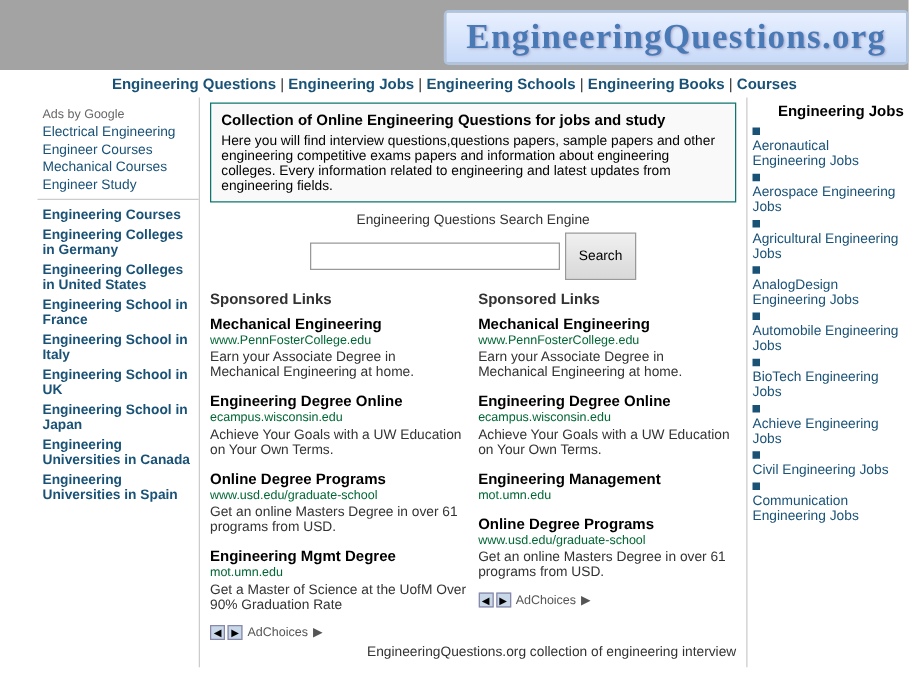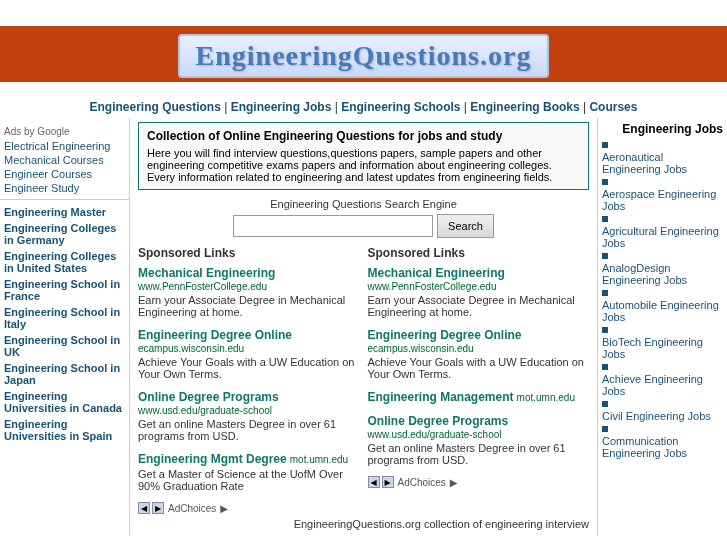--- a/index.html
+++ b/index.html
@@ -1,75 +1,76 @@
 <!DOCTYPE html>
 <html><head>
   <meta charset="utf-8">
   <style>
     * { margin: 0; padding: 0; box-sizing: border-box; }
     body { font-family: Arial, sans-serif; font-size: 11px; background: #fff; width: 727px; overflow-x: hidden; }
 
-    #header { text-align: center; padding: 8px 0 4px; background: #c2410c; margin-top: 26px; }
+    #header { text-align: right; padding: 8px 0 4px; background: #a3a3a3; }
     #header .site-title {
       font-size: 28px;
       font-weight: bold;
       font-family: Georgia, serif;
       color: #4a7ab5;
       text-shadow: 1px 1px 2px #aac;
       letter-spacing: 1px;
       display: inline-block;
       border: 2px solid #b0c4de;
       padding: 4px 16px;
       border-radius: 4px;
       background: linear-gradient(180deg, #e8f0ff 0%, #c8daf8 100%);
     }
-    #nav-bar { text-align: center; padding: 4px 0; font-size: 12px; margin-top: 14px; }
+    #nav-bar { text-align: center; padding: 4px 0; font-size: 12px; }
     #nav-bar a { color: #1a5276; text-decoration: none; font-weight: bold; }
     #nav-bar span { color: #333; }
 
     #main-layout { display: flex; width: 727px; }
 
     #left-sidebar {
       width: 130px;
       min-width: 130px;
       border-right: 1px solid #ccc;
       padding: 4px 0;
+      margin-left: 30px;
     }
     #ads-by-google { font-size: 10px; color: #666; padding: 4px 4px 2px; }
     .sidebar-link { display: block; color: #1a5276; text-decoration: none; font-size: 11px; padding: 1px 4px; }
     .sidebar-divider { border: none; border-top: 1px solid #ccc; margin: 4px 0; }
     .sidebar-section-link { display: block; color: #1a5276; text-decoration: none; font-size: 11px; padding: 2px 4px; font-weight: bold; }
 
     #center-content { flex: 1; padding: 4px 8px; }
     #collection-box {
       border: 1px solid #0f766e;
       padding: 6px 8px;
       margin-bottom: 8px;
       font-size: 11px;
       background: #f9f9f9;
     }
     #collection-box .collection-title { font-weight: bold; font-size: 12px; margin-bottom: 4px; }
     #search-box-wrapper { text-align: center; margin: 8px 0; }
     #search-engine-label { font-size: 11px; color: #333; margin-bottom: 4px; }
     #search-row { display: flex; align-items: center; justify-content: center; gap: 4px; margin-top: 4px; }
     #search-input { width: 200px; height: 22px; border: 1px solid #999; padding: 2px 4px; font-size: 11px; }
     #search-button {
-      height: 24px;
+      height: 38px;
       padding: 0 10px;
       background: linear-gradient(180deg, #f0f0f0, #d8d8d8);
       border: 1px solid #999;
       cursor: pointer;
       font-size: 11px;
     }
 
     #sponsored-columns { display: flex; gap: 8px; }
     .sponsored-col { flex: 1; }
     .sponsored-title { font-weight: bold; font-size: 12px; color: #333; margin-bottom: 6px; }
     .sponsored-item { margin-bottom: 10px; }
-    .sponsored-item .sp-link { color: #0f766e; text-decoration: none; font-size: 12px; font-weight: bold; }
+    .sponsored-item .sp-link { color: #000000; text-decoration: none; font-size: 12px; font-weight: bold; }
     .sponsored-item .sp-url { color: #006633; font-size: 10px; }
     .sponsored-item .sp-desc { font-size: 11px; color: #333; margin-top: 2px; }
     .adchoices-bar { display: flex; align-items: center; gap: 4px; margin-top: 4px; }
     .adchoices-nav { display: flex; gap: 2px; }
     .adchoices-btn { width: 12px; height: 12px; background: #c8d8e8; border: 1px solid #88a; cursor: pointer; font-size: 8px; display: flex; align-items: center; justify-content: center; }
     .adchoices-text { font-size: 10px; color: #555; }
     #footer-text { font-size: 11px; color: #333; padding: 4px 0 2px; text-align: right; }
 
     #right-sidebar {
       width: 130px;
@@ -99,25 +100,25 @@
   <a href="#">Engineering Books</a>
   <span> | </span>
   <a href="#">Courses</a>
 </div>
 
 <div id="main-layout">
 
   <div id="left-sidebar">
     <div id="ads-by-google">Ads by Google</div>
     <a href="#" class="sidebar-link">Electrical Engineering</a>
+    <a href="#" class="sidebar-link">Engineer Courses</a>
     <a href="#" class="sidebar-link">Mechanical Courses</a>
-    <a href="#" class="sidebar-link">Engineer Courses</a>
     <a href="#" class="sidebar-link">Engineer Study</a>
     <hr class="sidebar-divider">
-    <a href="#" class="sidebar-section-link">Engineering Master</a>
+    <a href="#" class="sidebar-section-link">Engineering Courses</a>
     <a href="#" class="sidebar-section-link">Engineering Colleges in Germany</a>
     <a href="#" class="sidebar-section-link">Engineering Colleges in United States</a>
     <a href="#" class="sidebar-section-link">Engineering School in France</a>
     <a href="#" class="sidebar-section-link">Engineering School in Italy</a>
     <a href="#" class="sidebar-section-link">Engineering School in UK</a>
     <a href="#" class="sidebar-section-link">Engineering School in Japan</a>
     <a href="#" class="sidebar-section-link">Engineering Universities in Canada</a>
     <a href="#" class="sidebar-section-link">Engineering Universities in Spain</a>
   </div>
 

